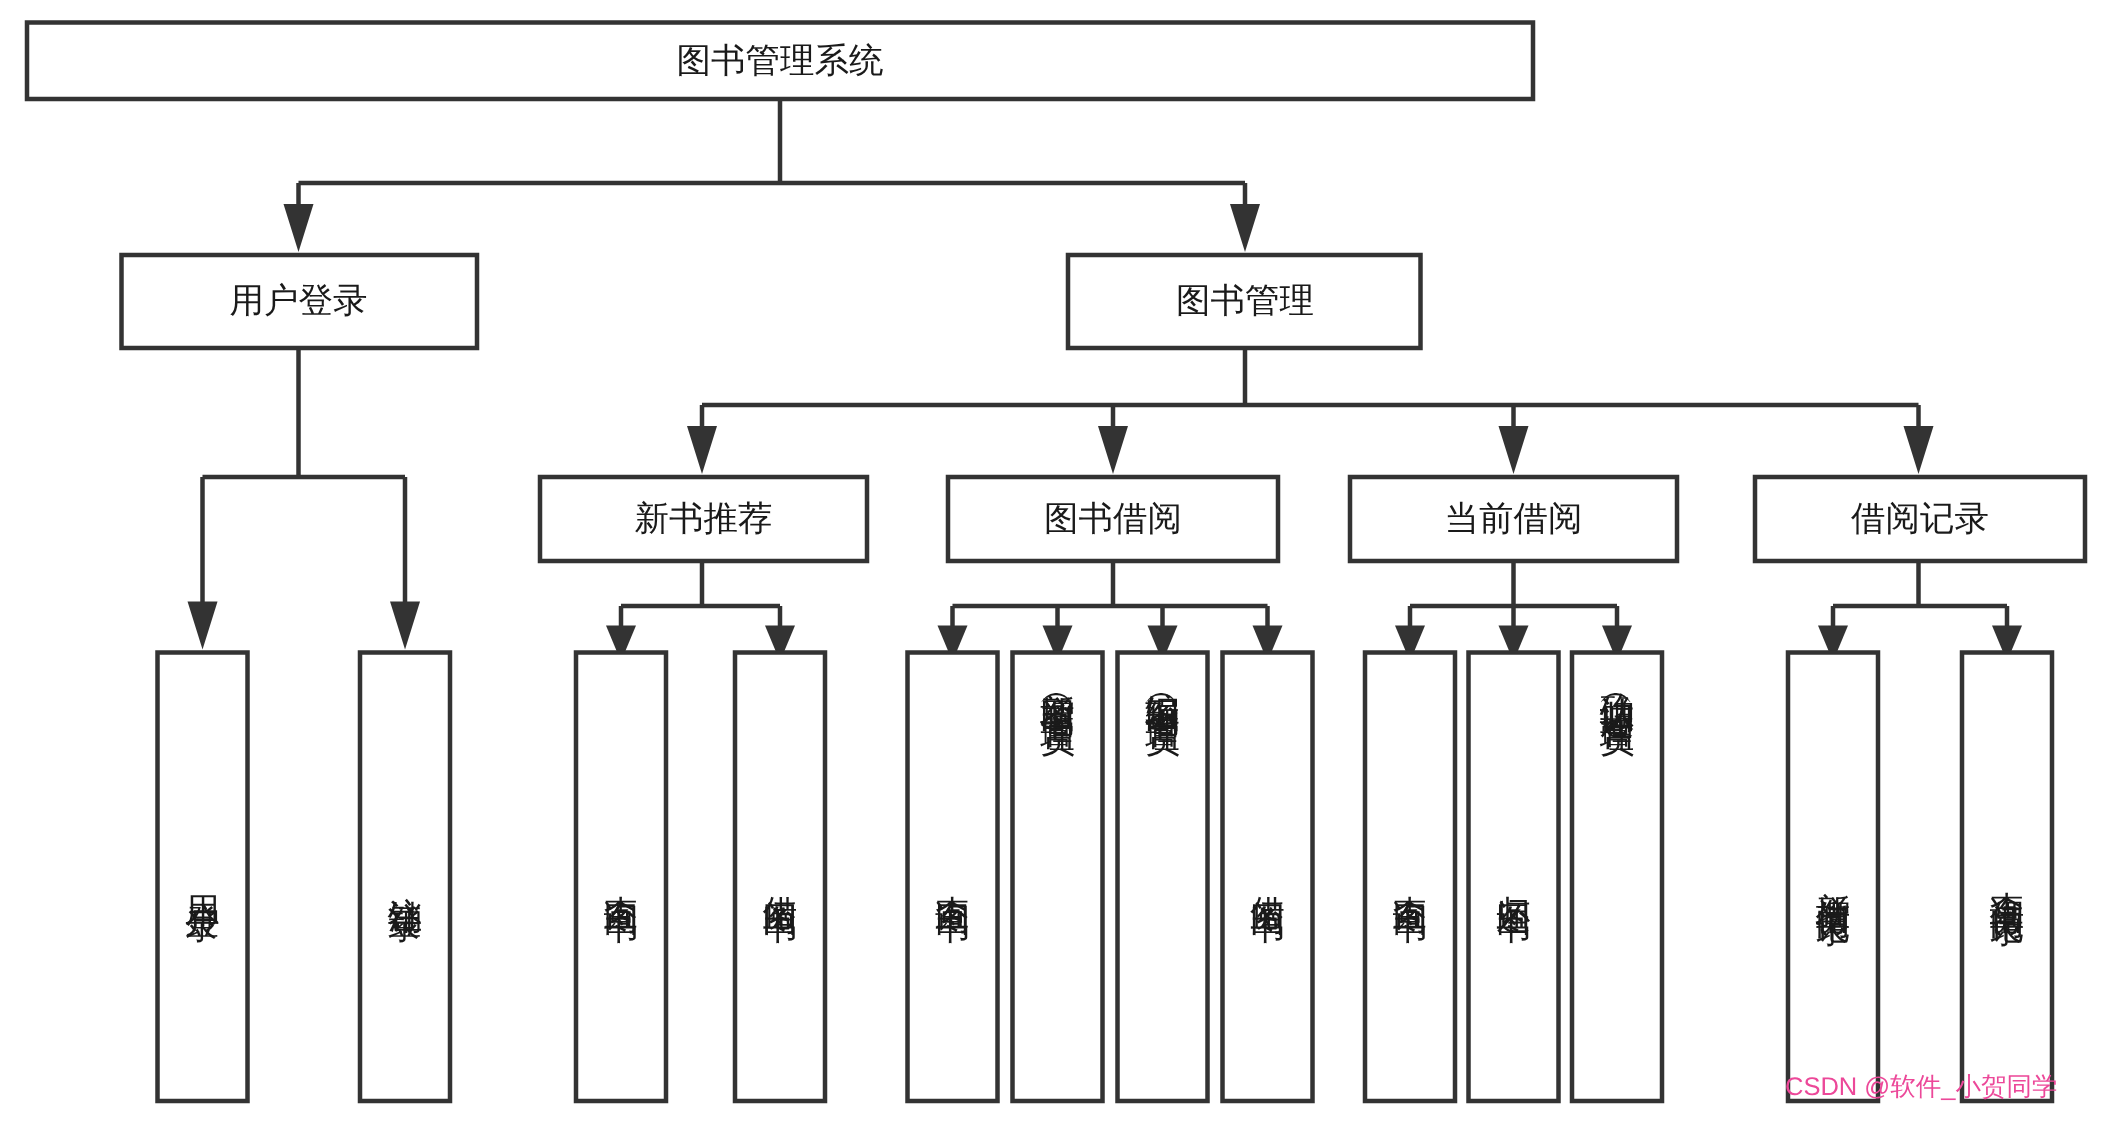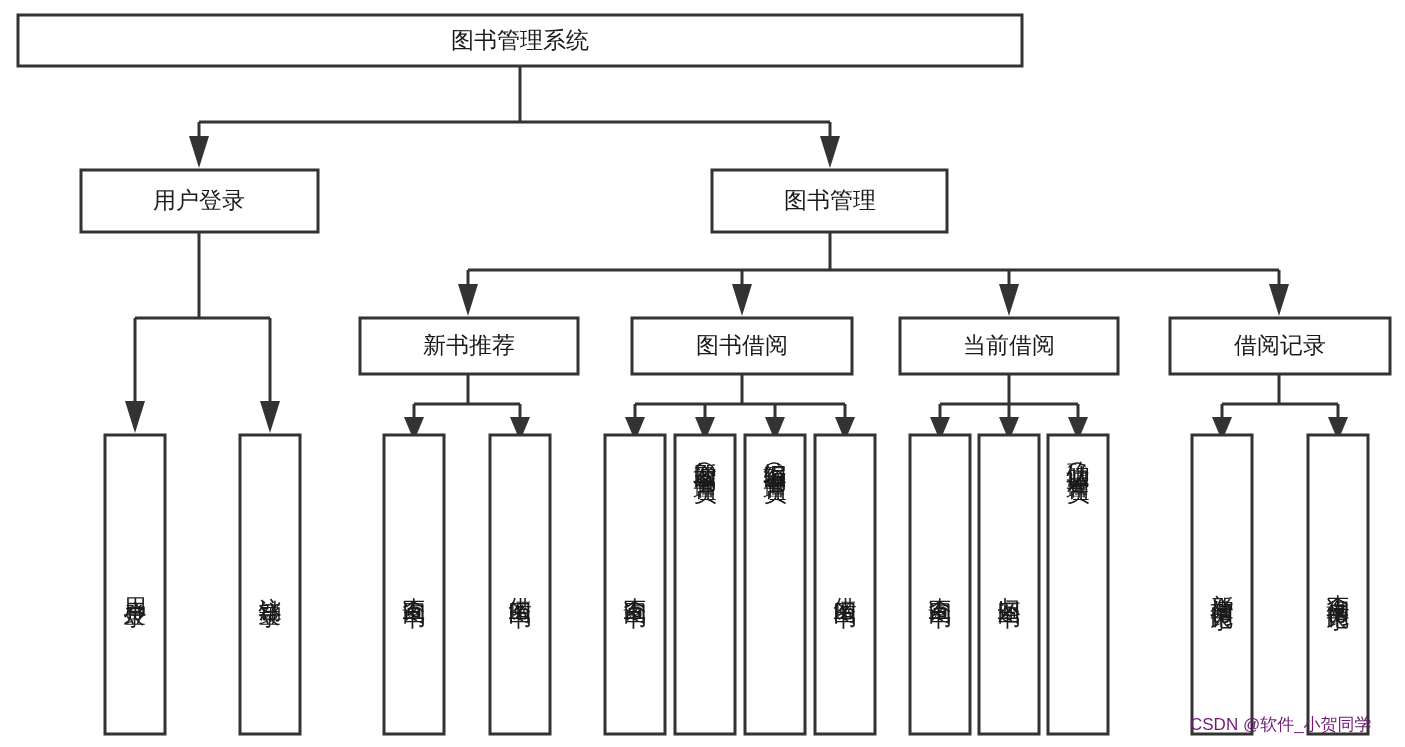--- a/index.html
+++ b/index.html
@@ -64,21 +64,21 @@
     line-height: 1.18;
     color: #1a1a1a;
     letter-spacing: 3px;
     white-space: nowrap;
     text-align: center;
   }
   .watermark {
     position: absolute;
     font-family: "Liberation Sans", "DejaVu Sans", sans-serif;
     font-size: 17px;
-    color: #701a75;
+    color: #ec4899;
     white-space: nowrap;
     left: 1190px;
     top: 713px;
   }
 </style>
 </head>
 <body>
 
 <div id="diagram-root">
 

